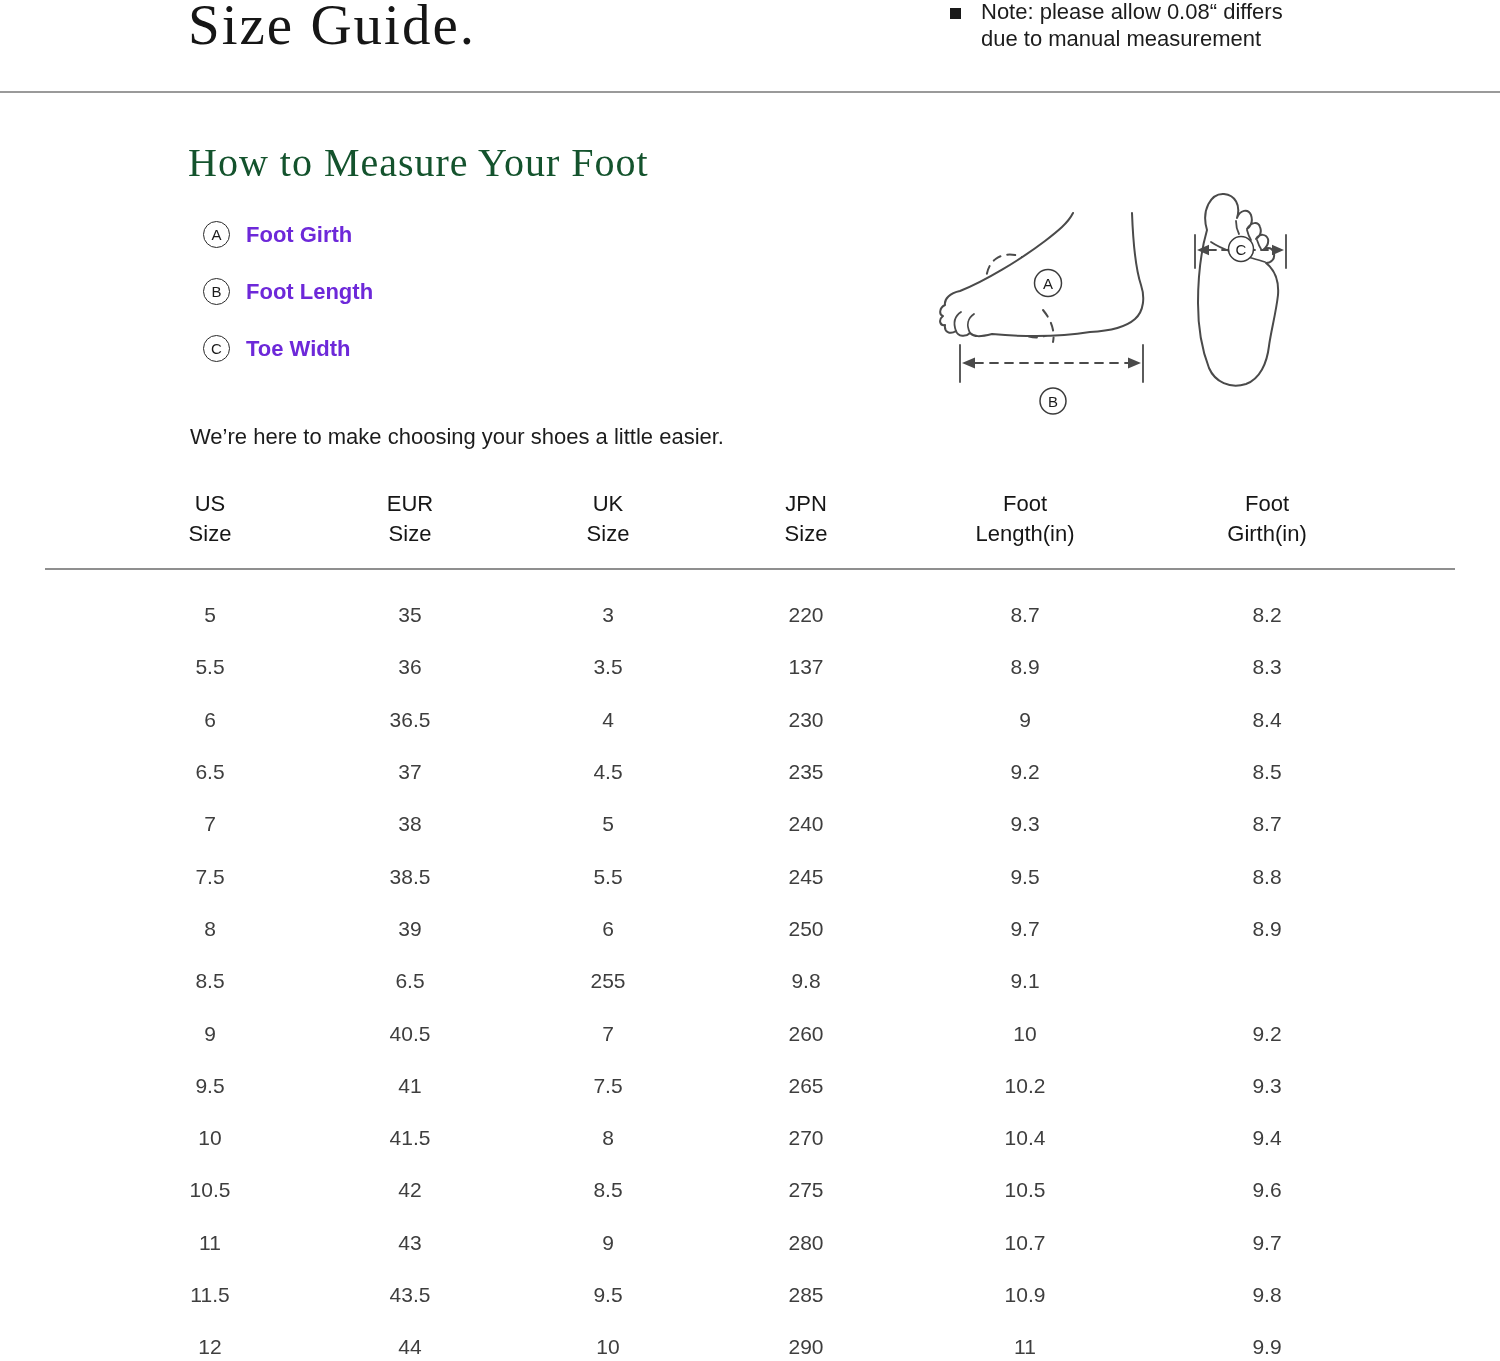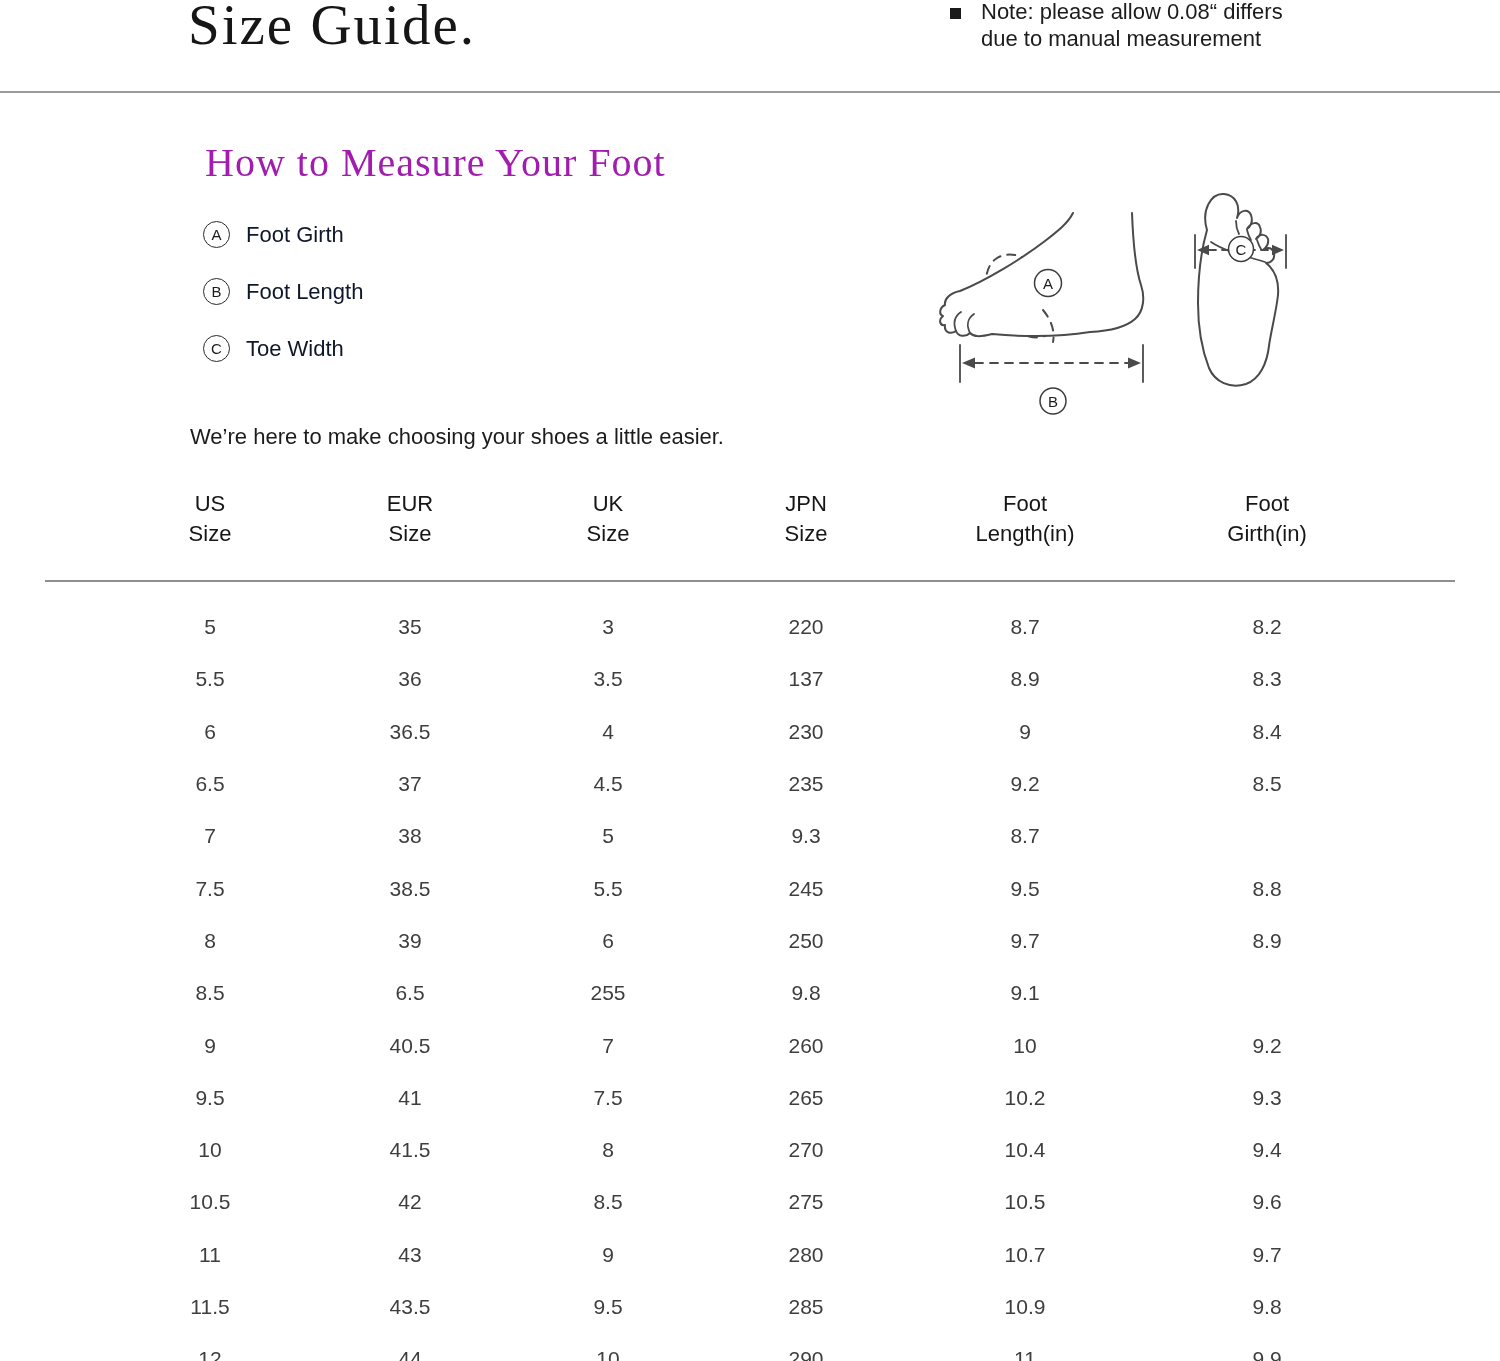--- a/index.html
+++ b/index.html
@@ -29,30 +29,30 @@
   .note-text{font-size:22px;line-height:27px;color:#1c1c1c;}
   .divider-top{
     position:absolute;left:0;top:91px;width:1500px;height:2px;
     background:#9a9a9a;
   }
   
   .section-heading{
     position:absolute;left:188px;top:139px;
     font-family:"Liberation Serif",serif;
     font-size:40px;line-height:48px;letter-spacing:1px;
-    color:#a21caf;font-weight:400;margin-left:17px;
+    color:#14532d;font-weight:400;
   }
   .measures{position:absolute;left:203px;top:221px;}
   .measure-item{display:flex;align-items:center;height:27px;margin-bottom:30px;}
   .measure-badge{
     width:27px;height:27px;border:1.5px solid #2a2a2a;border-radius:50%;
     display:flex;align-items:center;justify-content:center;
     font-size:15px;color:#1c1c1c;box-sizing:border-box;flex:0 0 auto;
   }
-  .measure-label{margin-left:16px;font-size:22px;color:#0f172a;}
+  .measure-label{margin-left:16px;font-size:22px;color:#6d28d9;font-weight:bold;}
   .tagline{position:absolute;left:190px;top:424px;font-size:22px;color:#1c1c1c;}
   
   .diagram{position:absolute;left:930px;top:185px;width:380px;height:240px;}
   .diagram .sketch{stroke:#4a4a4a;fill:none;stroke-width:2;stroke-linecap:round;stroke-linejoin:round;}
   .diagram .thin{stroke-width:1.8;}
   .diagram .fillwhite{fill:#ffffff;stroke:none;}
   .diagram .dash{stroke-dasharray:8 7;}
   .diagram .dash2{stroke-dasharray:7 6;}
   .diagram .arrow{fill:#4a4a4a;stroke:none;}
   .diagram .badge{fill:#ffffff;stroke:#3c3c3c;stroke-width:1.5;}
@@ -60,21 +60,21 @@
     font-family:"Liberation Sans",sans-serif;font-size:15px;fill:#1c1c1c;
     text-anchor:middle;
   }
   
   .size-table{position:absolute;left:45px;top:489px;width:1410px;}
   .trow{
     display:grid;
     grid-template-columns:170px 230px 166px 230px 208px 276px;
     padding-left:80px;
   }
-  .thead{padding-bottom:31px;border-bottom:2px solid #8f8f8f;}
+  .thead{padding-bottom:19px;border-bottom:2px solid #8f8f8f;}
   .th{font-size:22px;line-height:30px;text-align:center;color:#161616;}
   .tbody{padding-top:19px;}
   .tr{height:52.3px;}
   .td{
     font-size:21px;color:#3e3e3e;text-align:center;
     display:flex;align-items:center;justify-content:center;
   }
 </style>
 </head>
 <body>
@@ -210,20 +210,21 @@
         <div class="td">37</div>
         <div class="td">4.5</div>
         <div class="td">235</div>
         <div class="td">9.2</div>
         <div class="td">8.5</div>
       </div>
       <div class="trow tr">
         <div class="td">7</div>
         <div class="td">38</div>
         <div class="td">5</div>
+        <div class="td">240</div>
         <div class="td">9.3</div>
         <div class="td">8.7</div>
       </div>
       <div class="trow tr">
         <div class="td">7.5</div>
         <div class="td">38.5</div>
         <div class="td">5.5</div>
         <div class="td">245</div>
         <div class="td">9.5</div>
         <div class="td">8.8</div>

